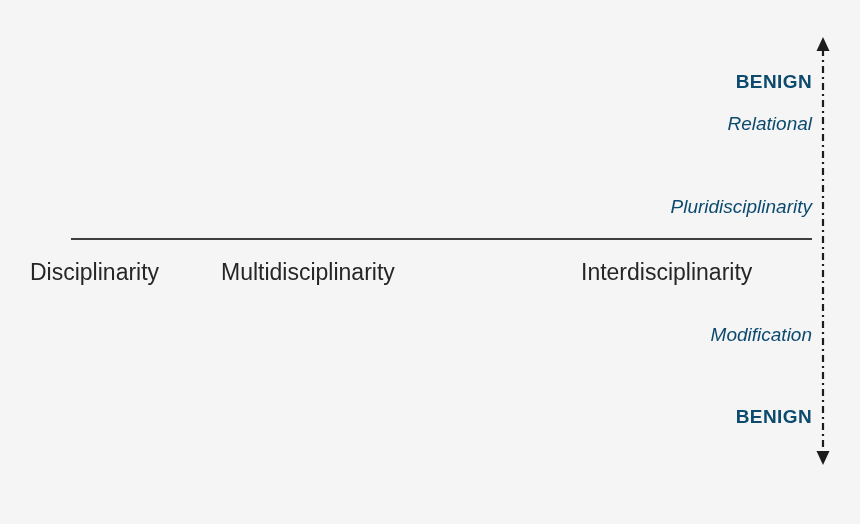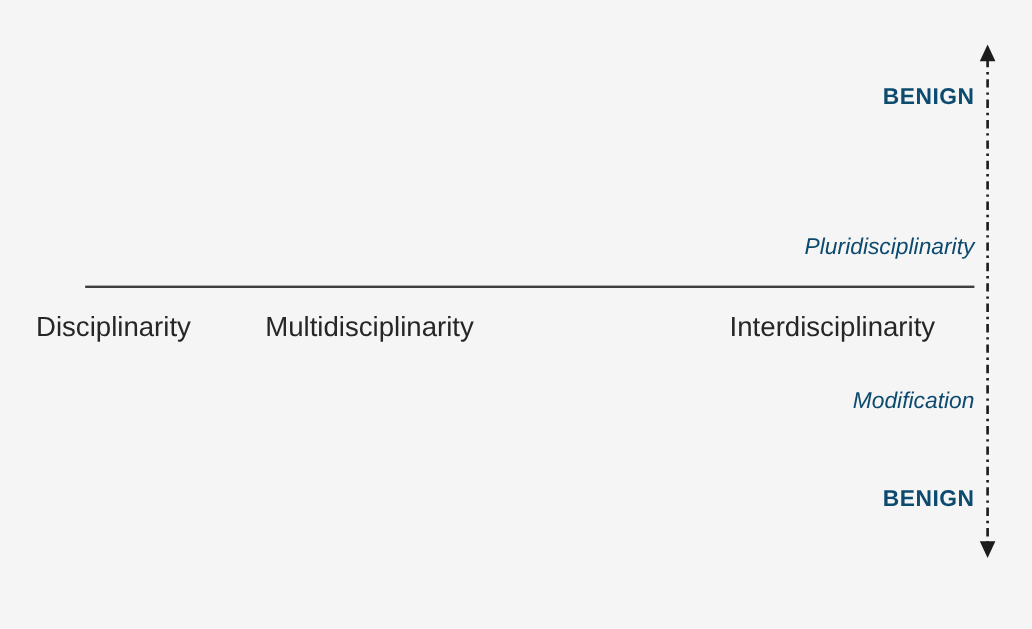--- a/index.html
+++ b/index.html
@@ -31,21 +31,21 @@
     position: absolute;
     top: 261px;
     font-size: 23px;
     line-height: 22px;
     color: #262626;
     white-space: nowrap;
   }
   .axis-label.p0 { left: 30px; }
   .axis-label.p1 { left: 221px; text-align: center; }
   .axis-label.p2 { left: 413px; }
-  .axis-label.p3 { left: 608px; }
+  .axis-label.p3 { left: 581px; }
   .rlabel {
     position: absolute;
     right: 48px;
     font-size: 19px;
     line-height: 22px;
     color: #0c4a6e;
     white-space: nowrap;
     text-align: right;
   }
   .rlabel.it { font-style: italic; }
@@ -74,17 +74,18 @@
   <span class="axis-label p1">Multidisciplinarity</span>
   <span class="axis-label p3">Interdisciplinarity</span>
 
   <svg class="varrow" width="24" height="428" viewBox="0 0 24 428" aria-hidden="true">
     <line x1="12" y1="12" x2="12" y2="416" stroke="#1c1c1c" stroke-width="2.2" stroke-dasharray="7 4 2 4"></line>
     <polygon points="12,0 5.5,14 18.5,14" fill="#1c1c1c"></polygon>
     <polygon points="12,428 5.5,414 18.5,414" fill="#1c1c1c"></polygon>
   </svg>
 
   <span class="rlabel b r-benign">BENIGN</span>
+  <span class="rlabel it r-relational">Relational</span>
   <span class="rlabel it r-pluridisciplinarity">Pluridisciplinarity</span>
   <span class="rlabel it r-modification">Modification</span>
   <span class="rlabel b r-extreme">BENIGN</span>
 
 </div>
 
 </body></html>

